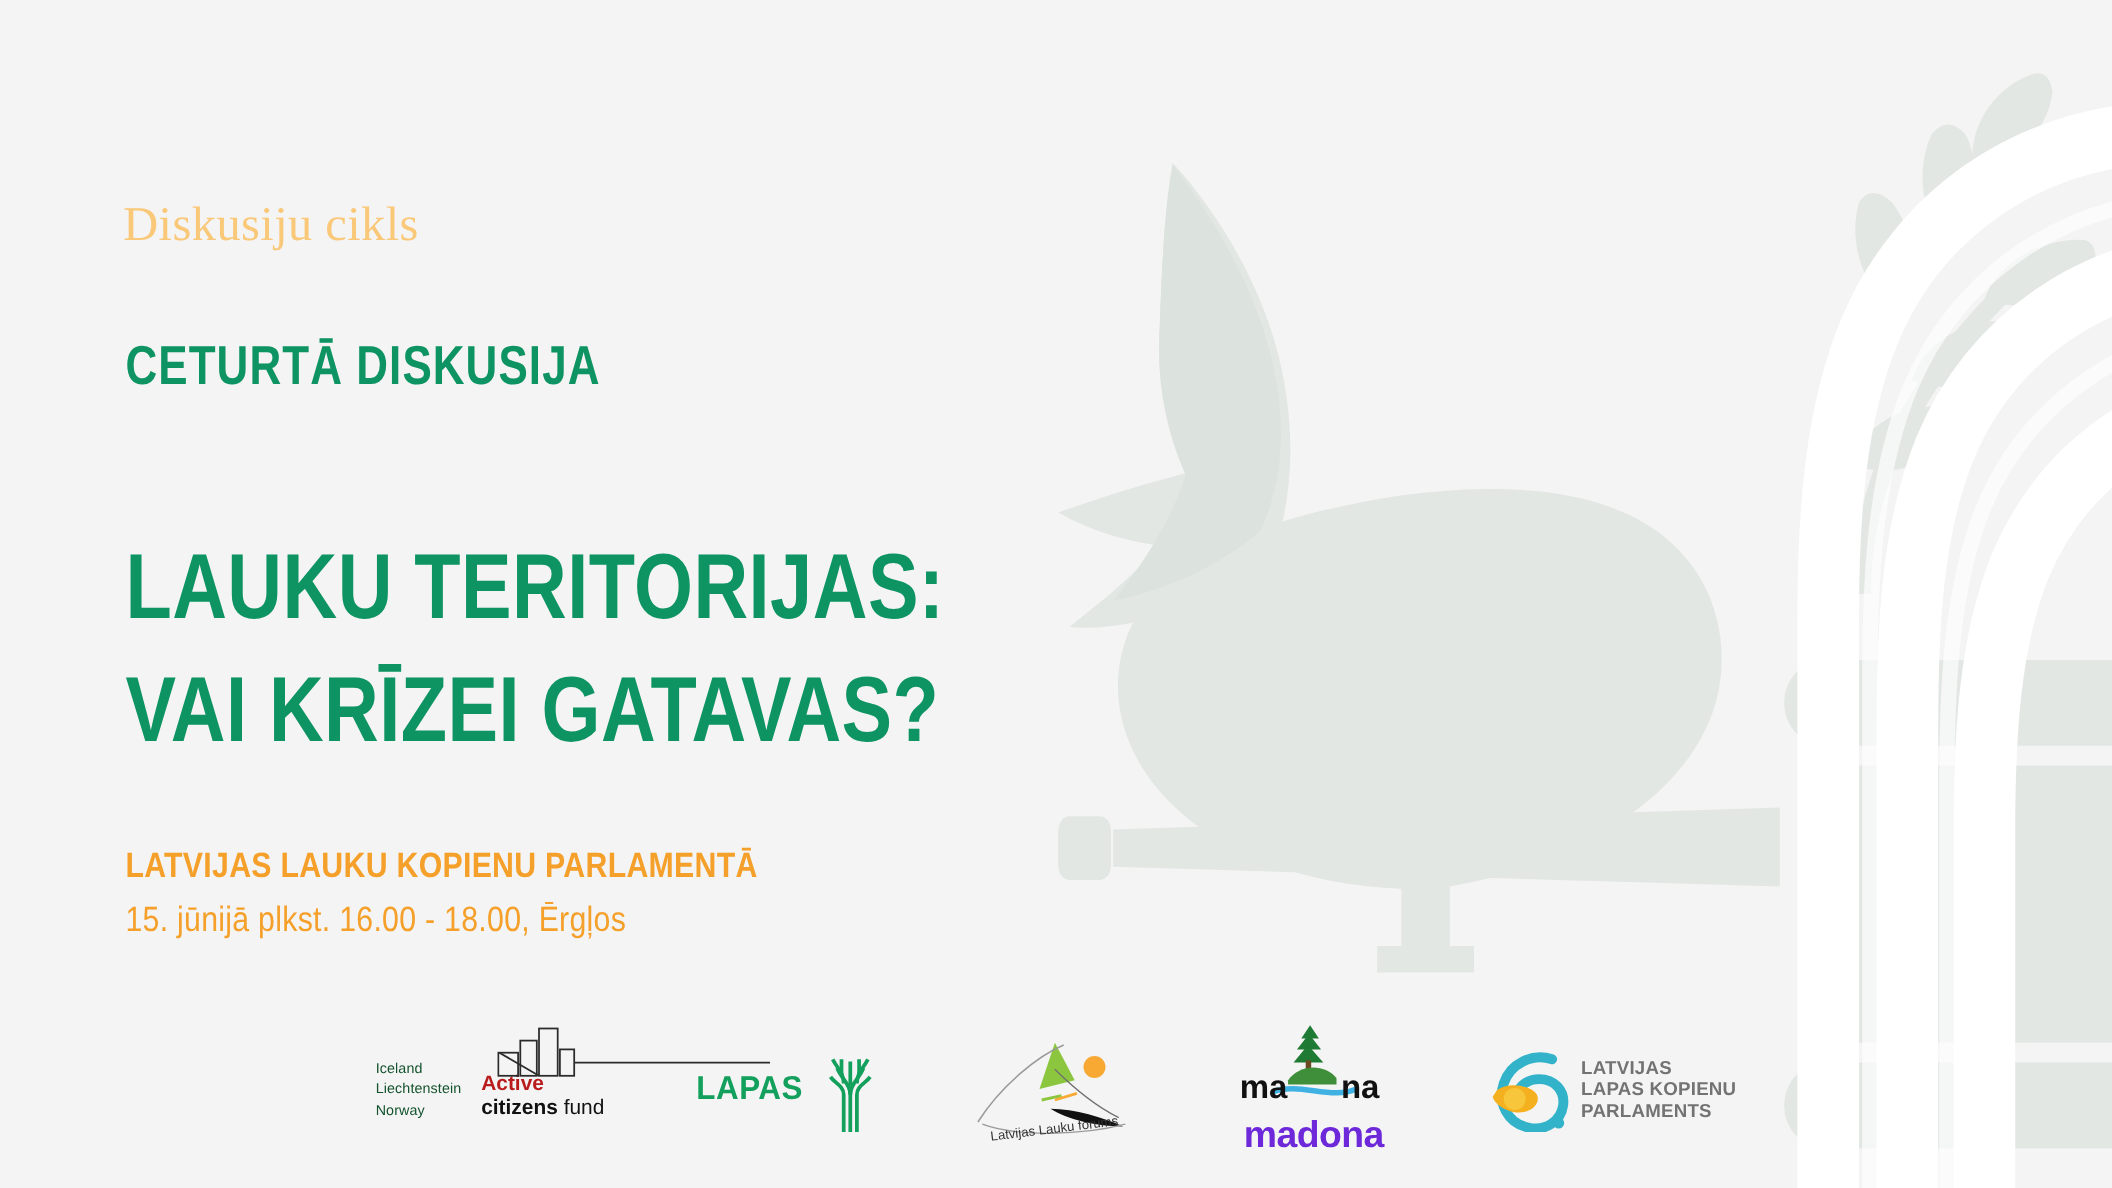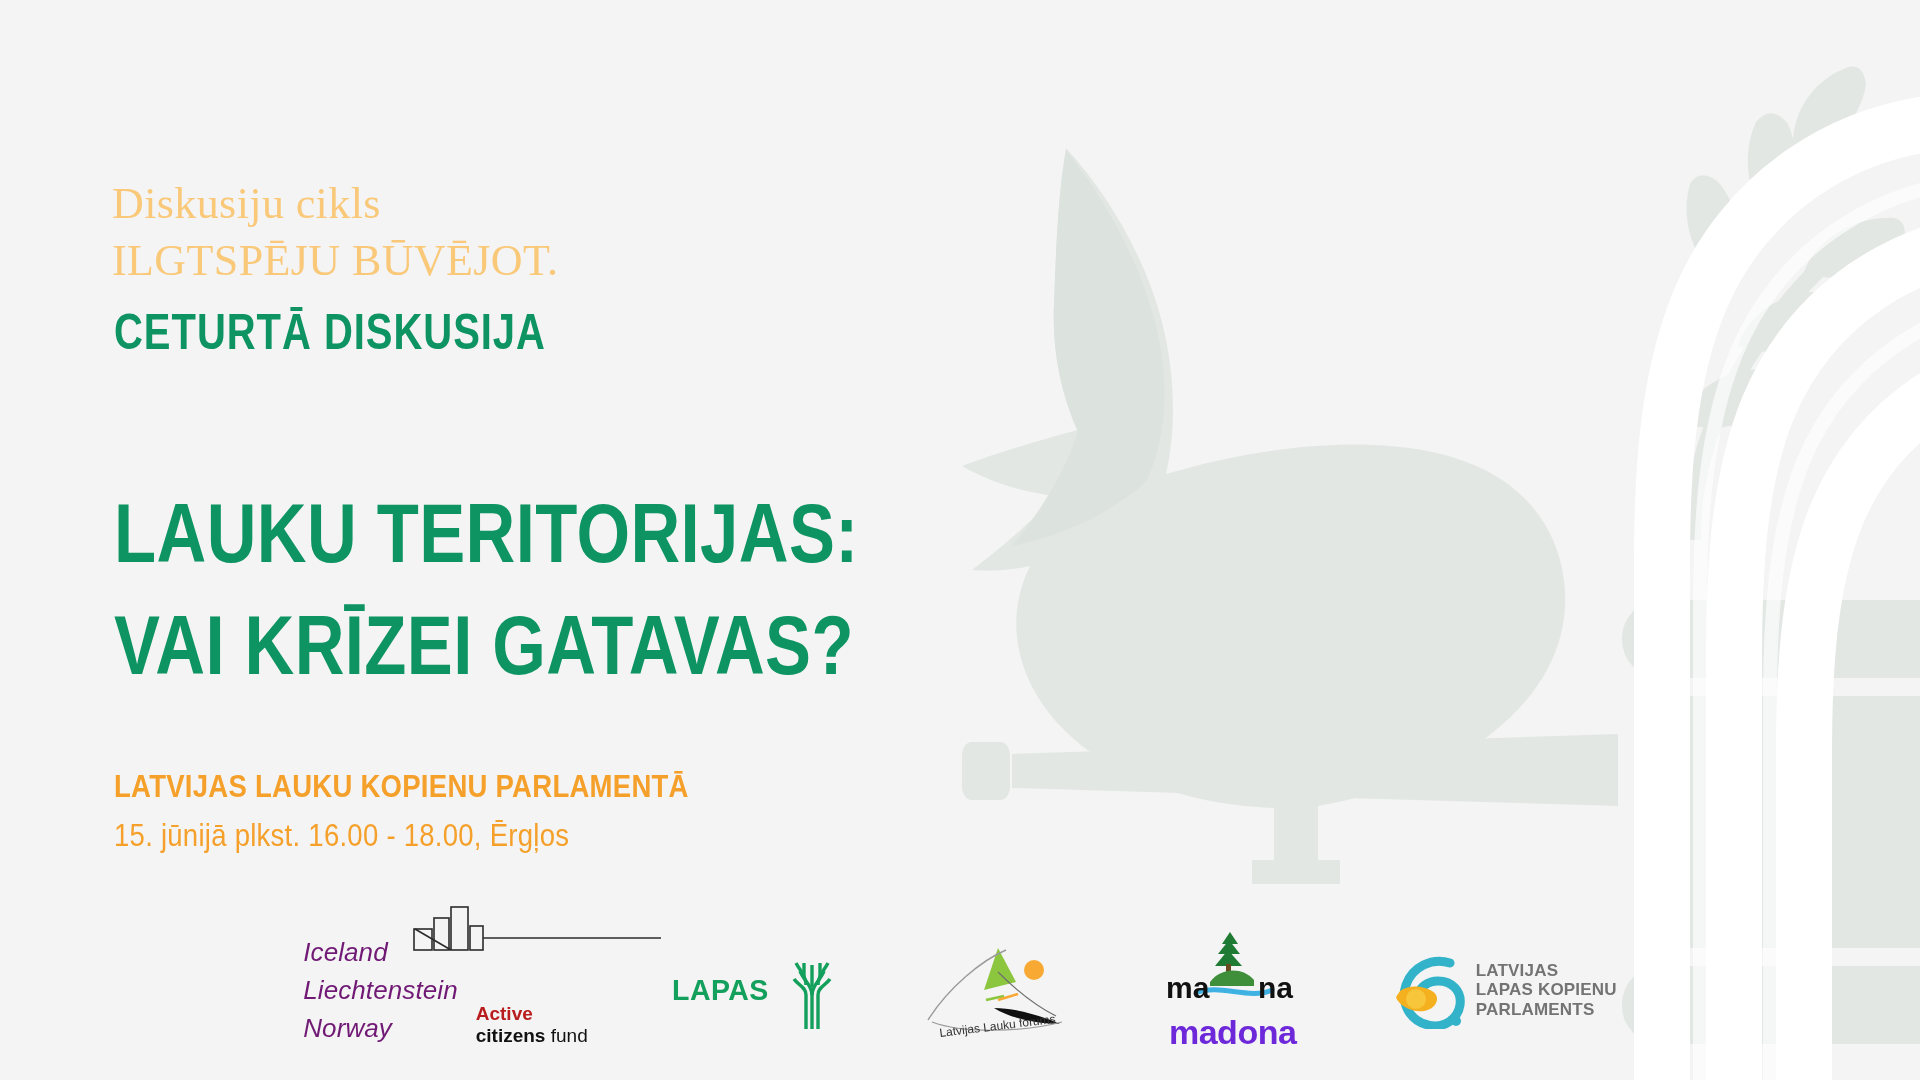--- a/index.html
+++ b/index.html
@@ -84,23 +84,22 @@
     display:flex; align-items:center; justify-content:center;
     gap:84px;
     z-index:6;
   }
   .logo { display:flex; align-items:center; }
 
   
   .logo-eea { gap:0; }
   .eea-words {
     font-family:"Liberation Sans", sans-serif;
-    font-size:26px; color:#701a75; line-height:1.47;
+    font-size:13px; color:#14532d; line-height:1.47;
     letter-spacing:.1px;
-    font-style:italic;
   }
   .eea-right { margin-left:18px; }
   .eea-right .acf1 { font-weight:700; font-size:19px; color:#b91c1c; }
   .eea-right .acf2 { font-weight:700; font-size:19px; color:#111; }
   .eea-right .acf2 span { font-weight:400; }
 
   
   .lapas-word {
     color:#13a05c; font-weight:700; font-size:30px; letter-spacing:.5px;
     transform:scaleX(.95); transform-origin:left center;
@@ -194,21 +193,20 @@
         <path d="M2072 294 C1934 294 1842 368 1803 462 C1774 534 1770 622 1770 708 L1770 1090" stroke-width="14"></path>
       </g>
 
     </g>
   </svg>
 
   <div class="content">
 
     <div class="eyebrow">
       <span>Diskusiju cikls</span>
-      <span class="line2">ILGTSPĒJU BŪVĒJOT.</span>
     </div>
 
     <div class="kicker">CETURTĀ DISKUSIJA</div>
 
     <div class="title">
       <span class="tline">LAUKU TERITORIJAS:</span>
       <span class="tline">VAI KRĪZEI GATAVAS?</span>
     </div>
 
     <div class="subtitle">

